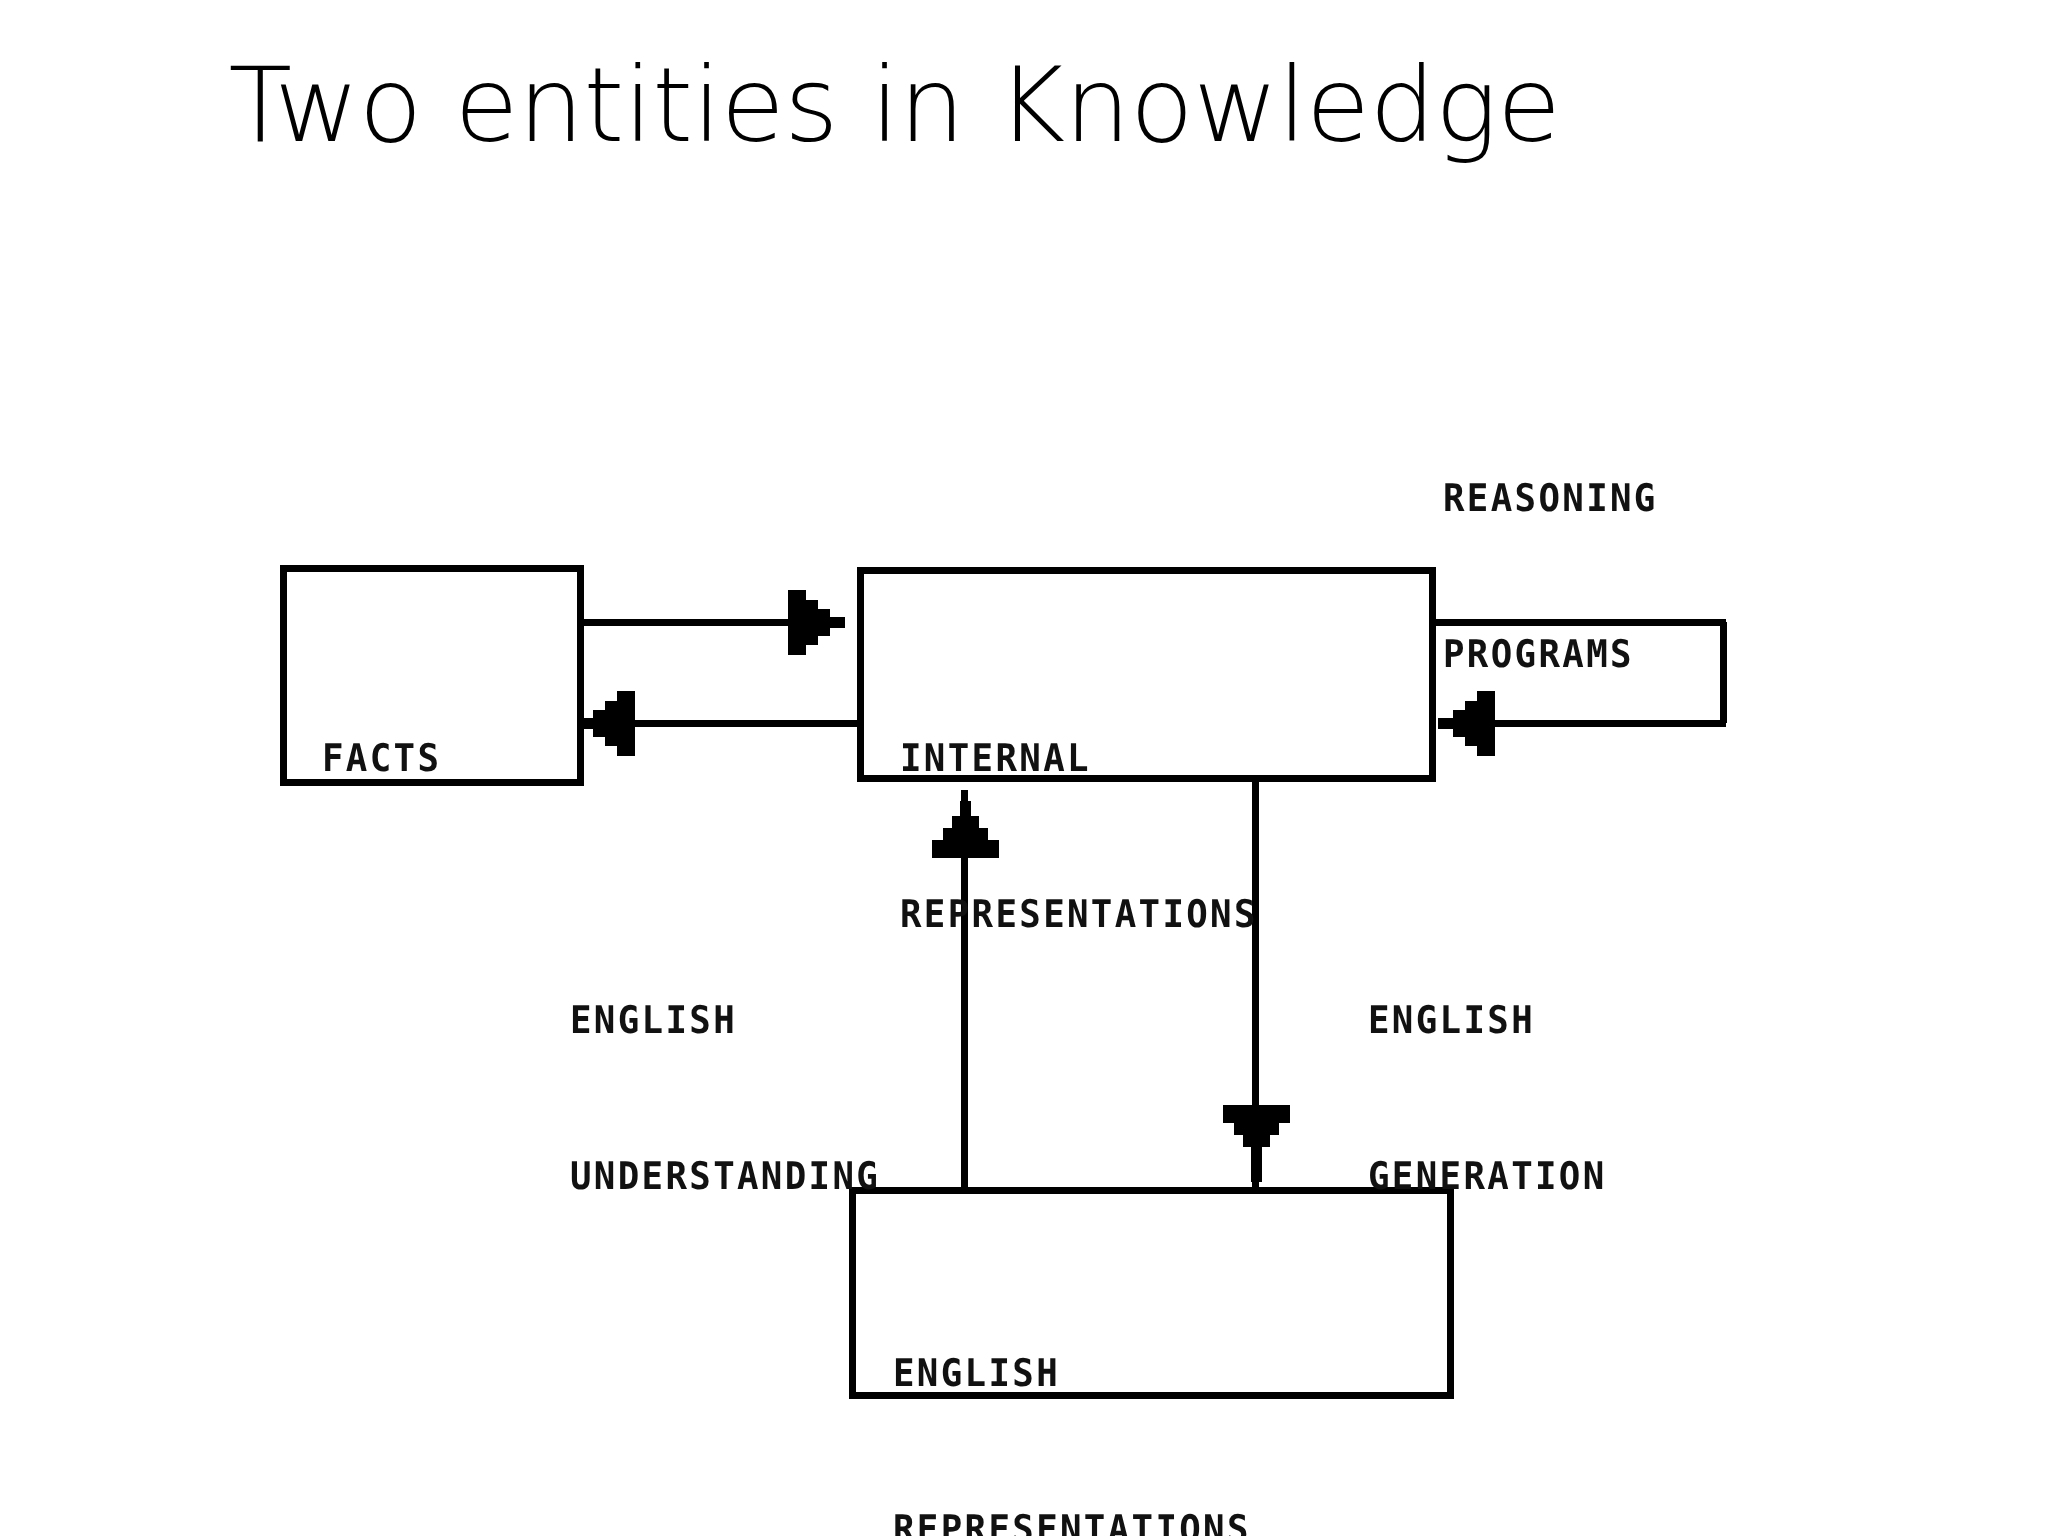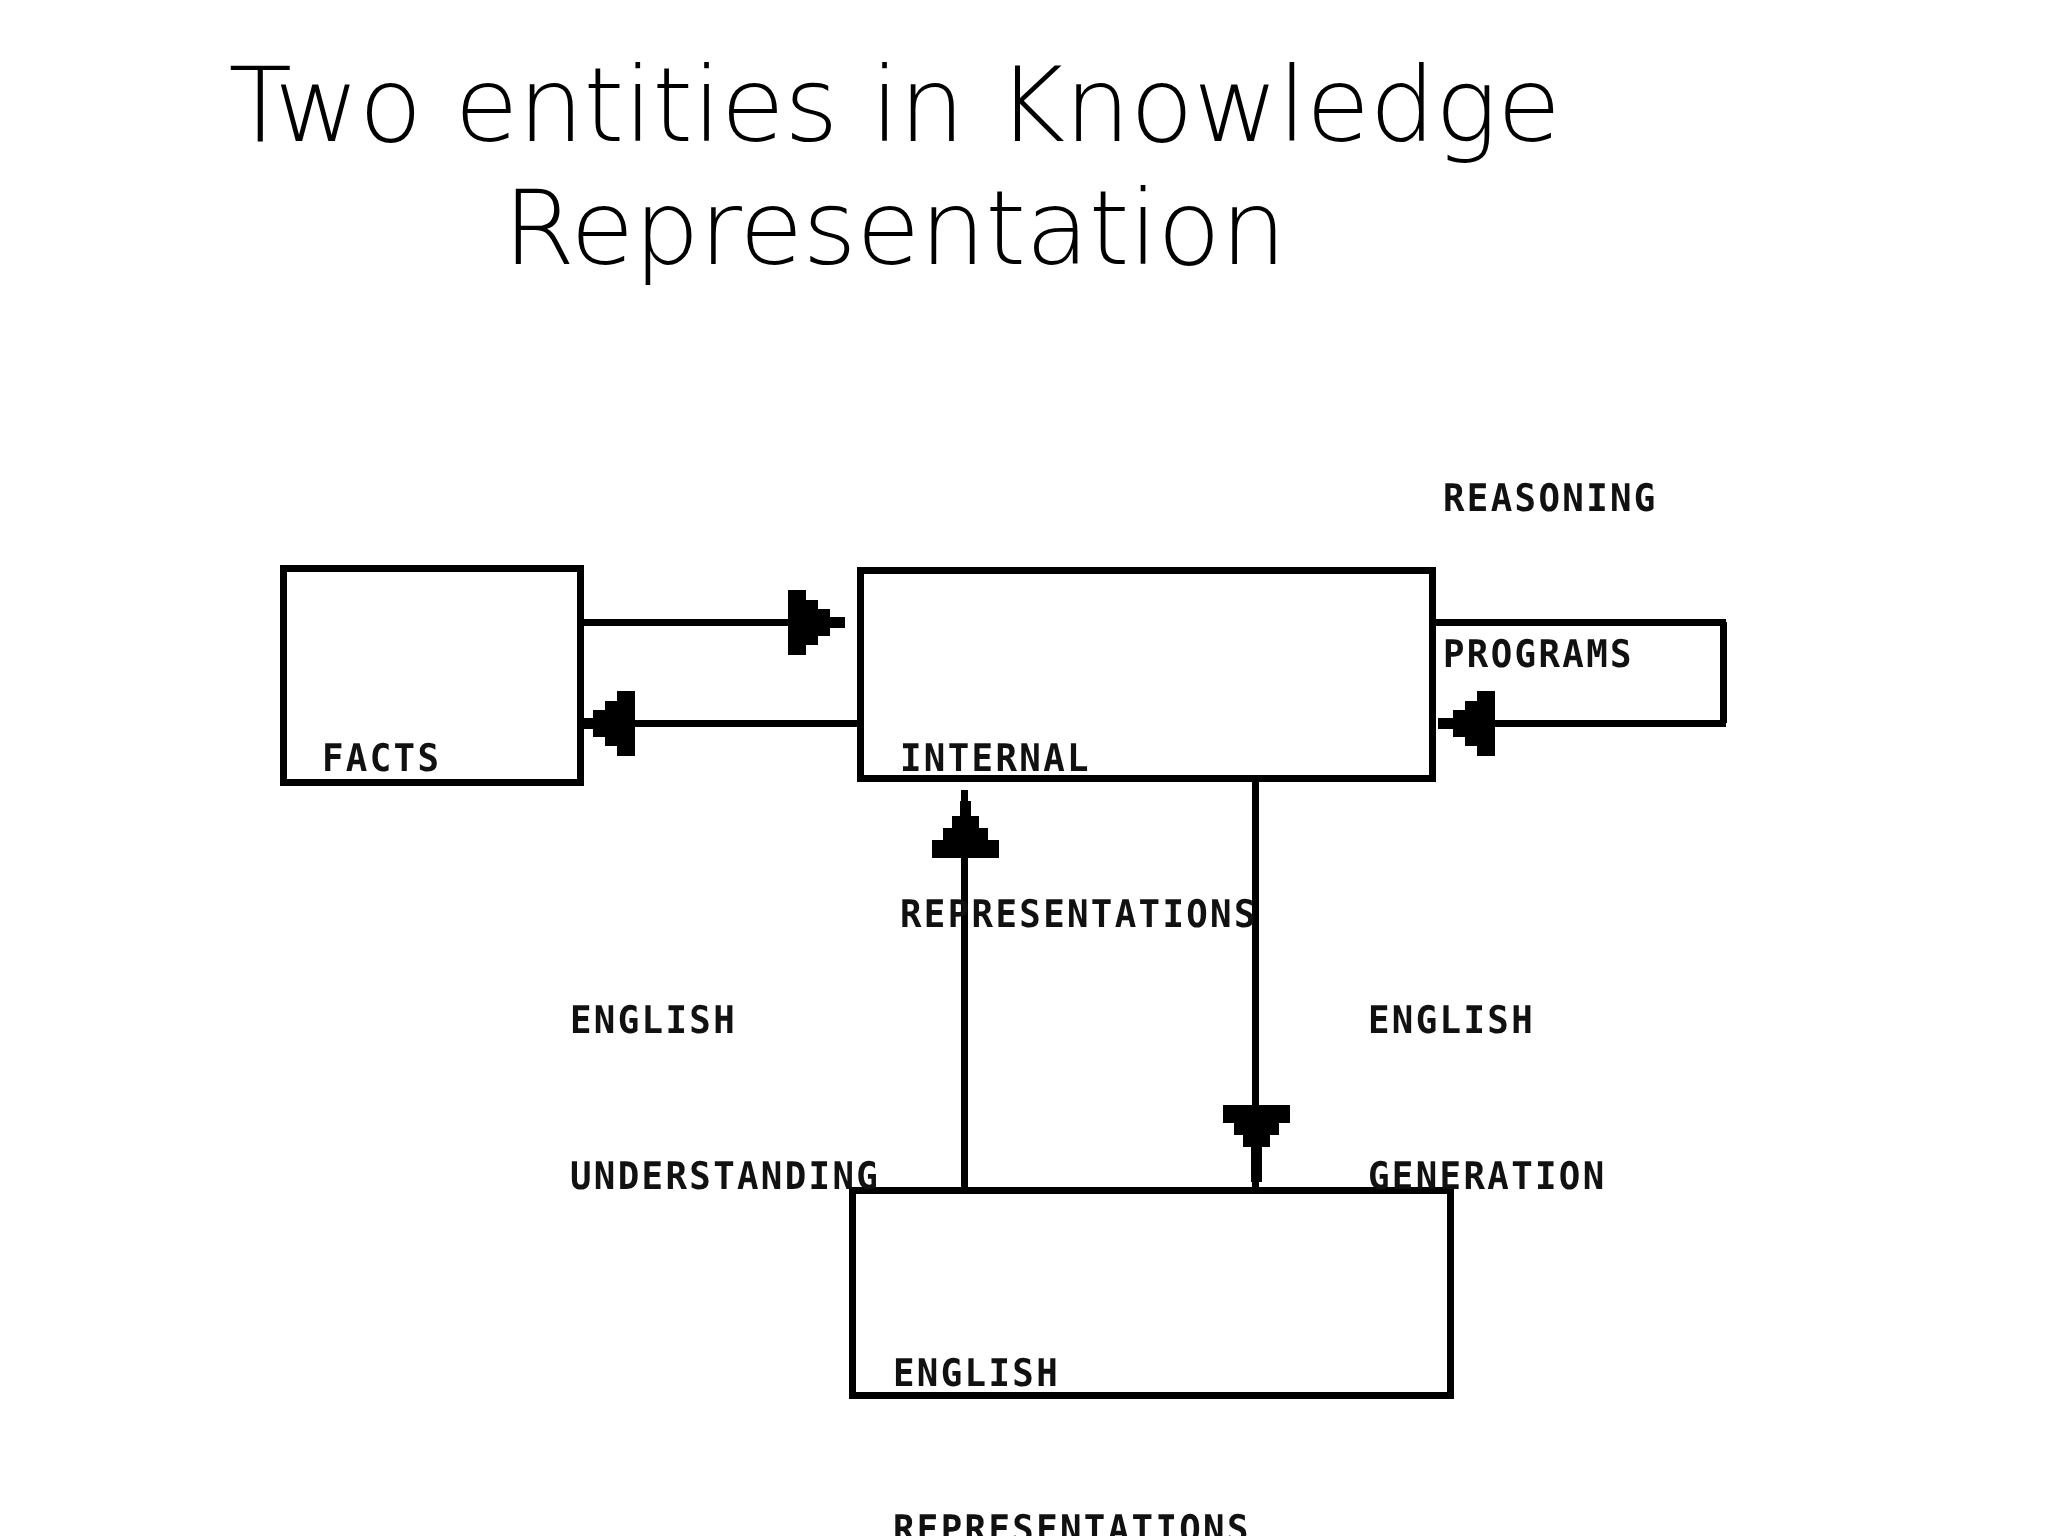--- a/index.html
+++ b/index.html
@@ -68,21 +68,20 @@
   #label-internal-rep      { left: 900px;  top: 628px;  }
   #label-english-under     { left: 570px;  top: 890px;  }
   #label-english-gen       { left: 1368px; top: 890px;  }
   #label-english-rep       { left: 893px;  top: 1243px; }
 </style>
 </head>
 <body>
 
 <div id="slide-title">
   <span class="tline">Two entities in Knowledge</span>
-  <span class="tline">Representation</span>
 </div>
 
 <div id="diagram">
   <svg viewBox="0 0 2048 1536" xmlns="http://www.w3.org/2000/svg" shape-rendering="crispEdges">
 
     <rect x="283" y="568" width="297" height="214" fill="none" stroke="#000000" stroke-width="7"></rect>
 
     <rect x="860" y="570" width="572" height="208" fill="none" stroke="#000000" stroke-width="7"></rect>
 
     <rect x="852" y="1190" width="598" height="205" fill="none" stroke="#000000" stroke-width="7"></rect>

